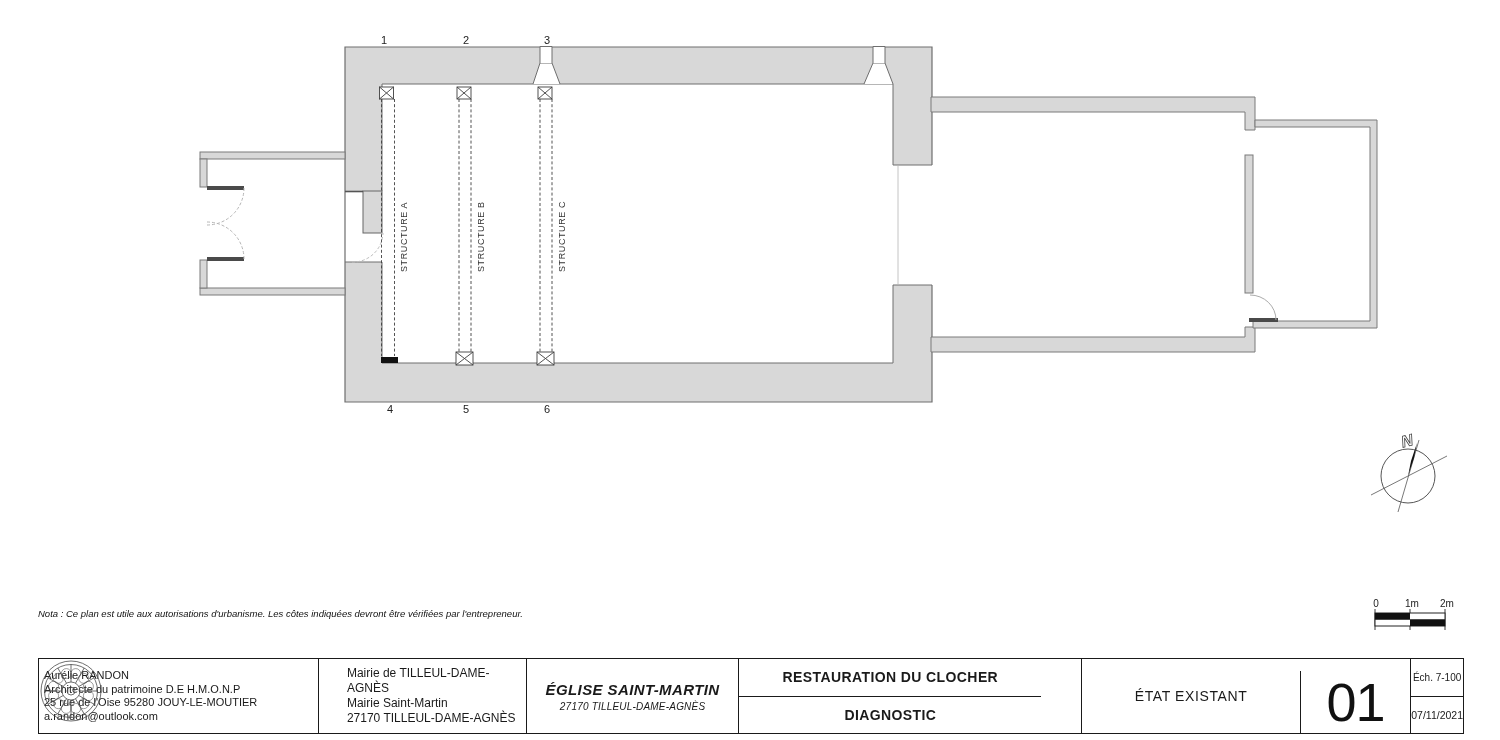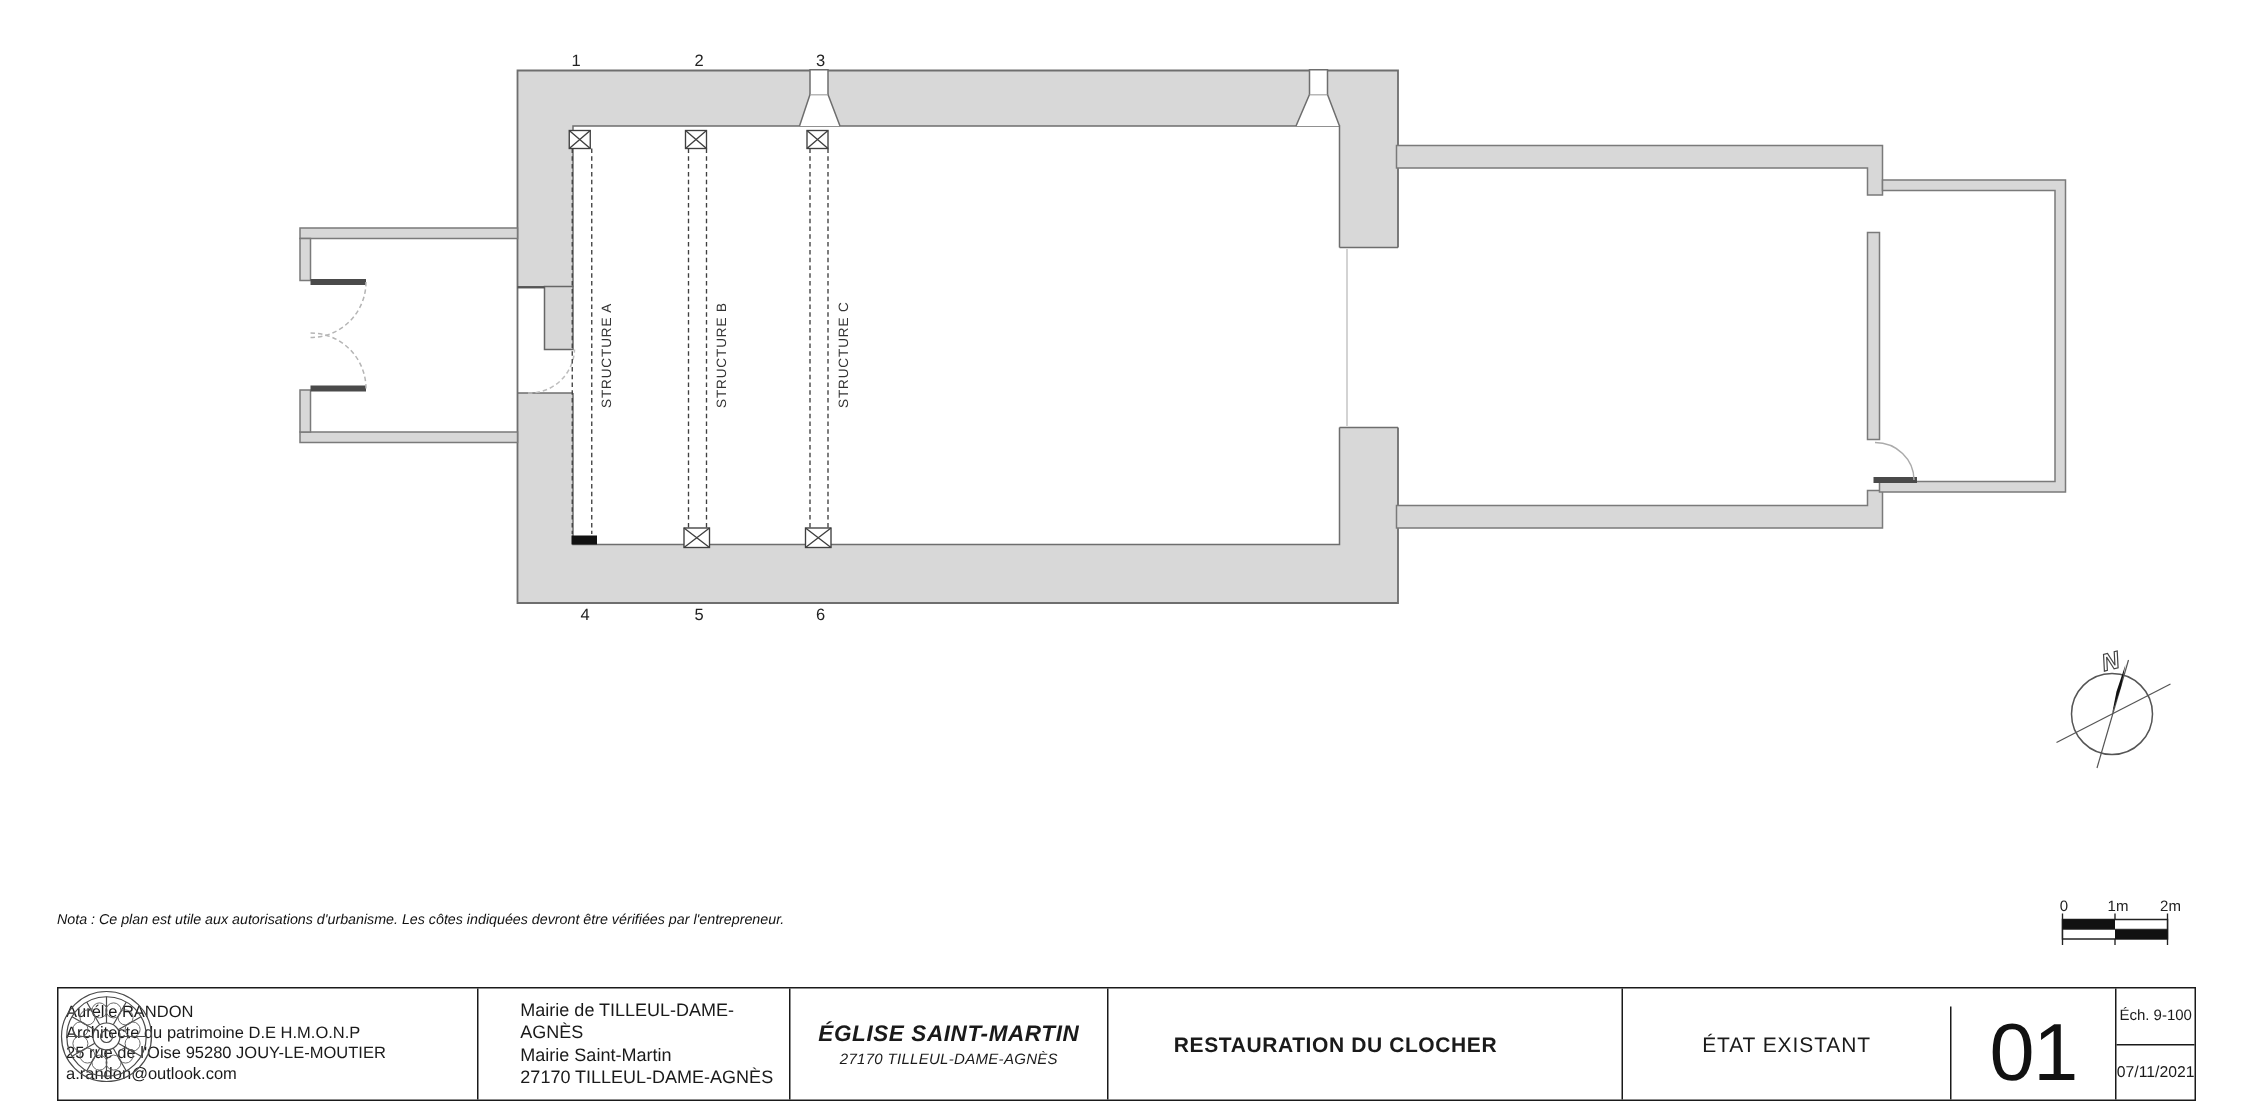--- a/index.html
+++ b/index.html
@@ -199,25 +199,26 @@
       <div>27170 TILLEUL-DAME-AGNÈS</div>
     </div>
 
     <div class="cell c-project">
       <div class="proj-title">ÉGLISE SAINT-MARTIN</div>
       <div class="proj-sub">27170 TILLEUL-DAME-AGNÈS</div>
     </div>
 
     <div class="cell c-phase">
       <div class="phase-row">RESTAURATION DU CLOCHER</div>
+      <div class="phase-row">DIAGNOSTIC</div>
     </div>
 
     <div class="cell c-drawing">ÉTAT EXISTANT</div>
 
     <div class="cell c-sheet">01</div>
 
     <div class="cell c-meta">
-      <div class="meta-row">Éch. 9-100</div>
+      <div class="meta-row">Éch. 7-100</div>
       <div class="meta-row">07/11/2021</div>
     </div>
 
   </div>
 </div>
 
 </body></html>

